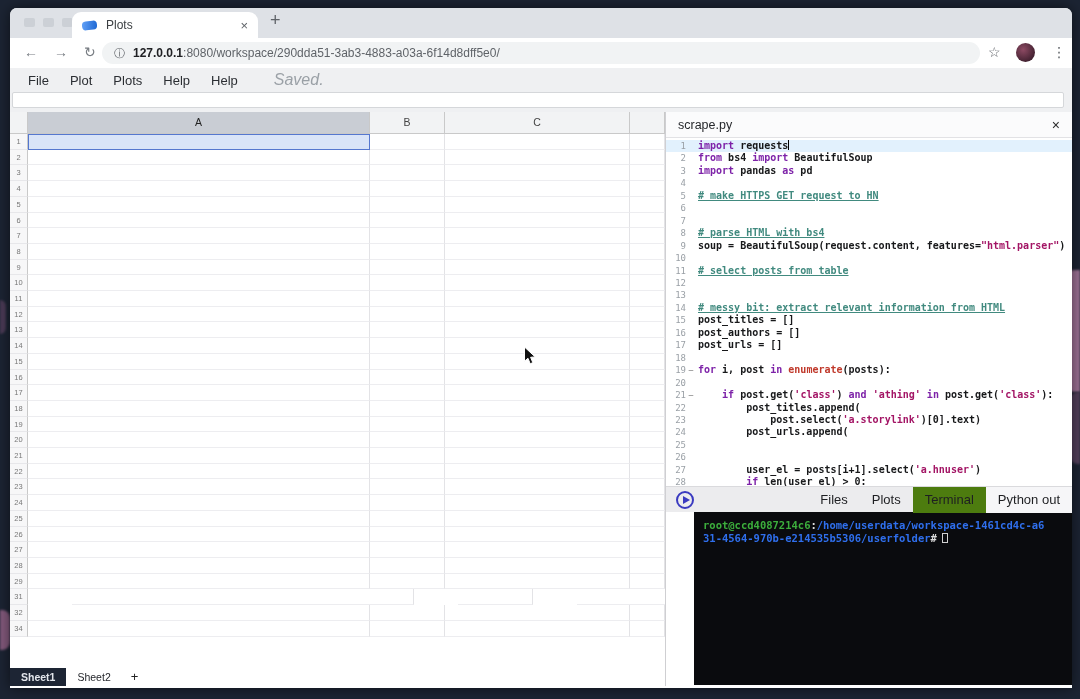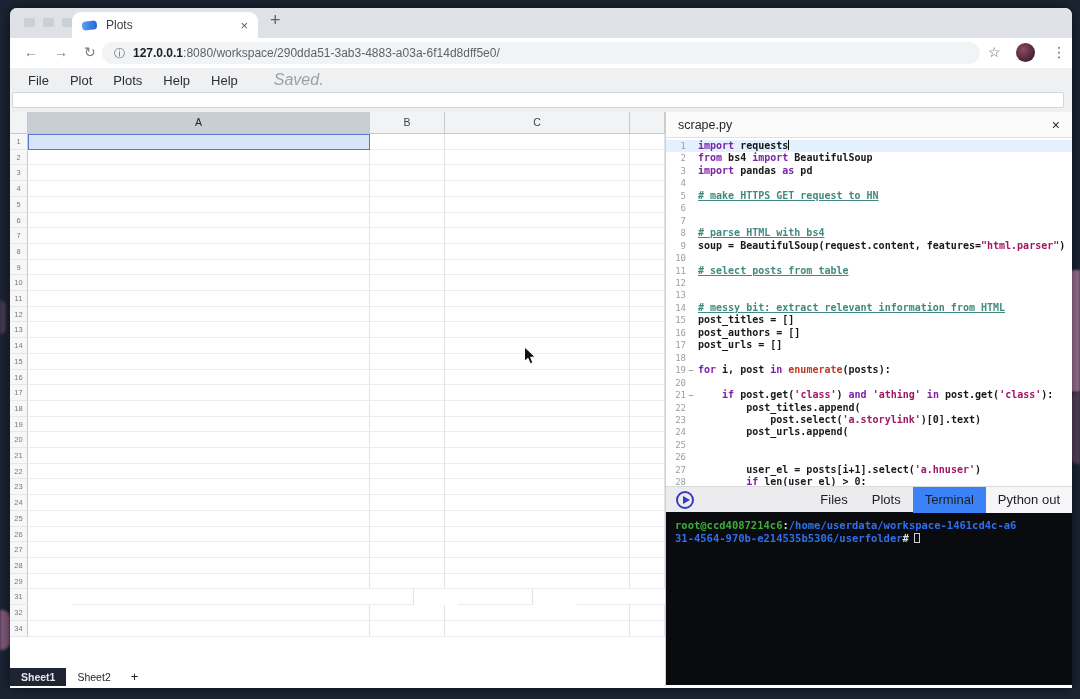--- a/index.html
+++ b/index.html
@@ -79,25 +79,25 @@
   .tok-n { color:#17181a; }
   .tok-p { color:#17181a; }
   .caret { display:inline-block; width:1px; height:10px; background:#000; vertical-align:-1px; }
 
   
   .runbar { height:26px; background:#ececee; border-top:1px solid #dadadd; display:flex; align-items:center; }
   .play { width:18px; height:18px; border:2px solid #3a3ac0; border-radius:50%; margin-left:10px; position:relative; flex:0 0 auto; }
   .play::after { content:""; position:absolute; left:5px; top:3.2px; border-left:7px solid #3a3ac0; border-top:4.2px solid transparent; border-bottom:4.2px solid transparent; }
   .spacer { flex:1; }
   .panel-tab { height:26px; line-height:26px; padding:0 12px; font-size:13px; color:#1e1f22; }
-  .panel-tab.active { background:#3b82f6; }
+  .panel-tab.active { background:#4d7c0f; }
   .panel-tab.light { background:#f6f6f8; }
 
   
-  .terminal { height:173px; background:#0a0b0e; padding:7px 9px; font-family:"DejaVu Sans Mono",monospace; font-size:10.5px; font-weight:bold; line-height:13px; }
+  .terminal { height:173px; background:#0a0b0e; padding:7px 9px; font-family:"DejaVu Sans Mono",monospace; font-size:10.5px; font-weight:bold; line-height:13px;margin-left:28px; }
   .termwrap { width:55ch; word-break:break-all; color:#dcdcdc; }
   .t-user { color:#3cae3c; }
   .t-path { color:#2f6fed; }
   .t-cursor { display:inline-block; width:6px; height:10px; border:1px solid #d0d0d0; vertical-align:-1px; margin-left:5px; }
 
   .mouse { position:absolute; left:523px; top:346px; }
 </style>
 </head>
 <body>
 

